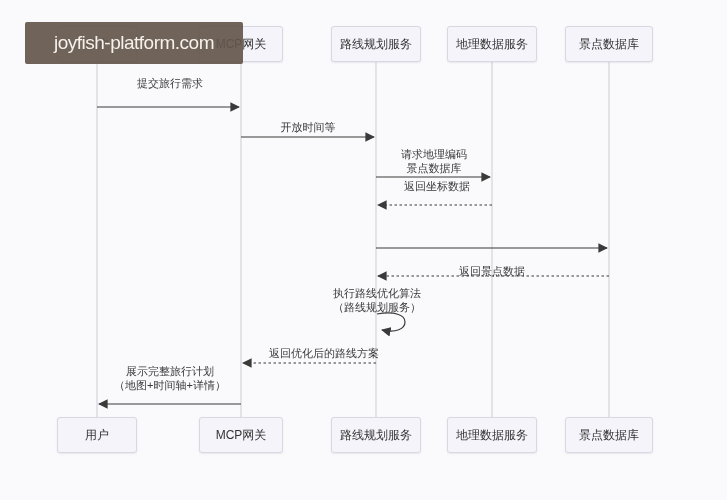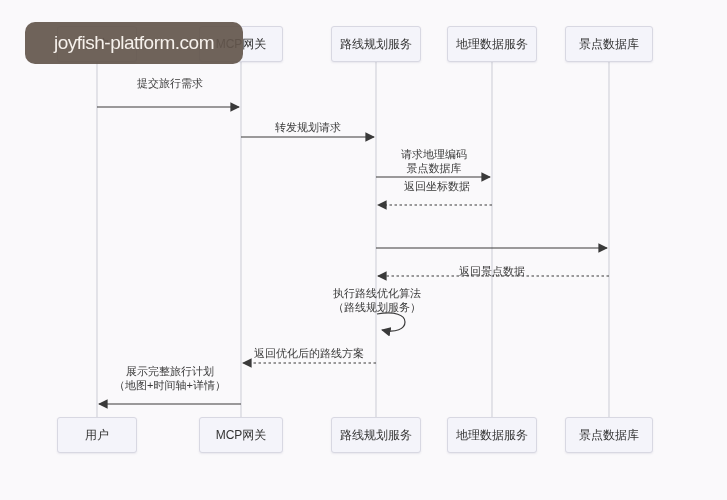--- a/index.html
+++ b/index.html
@@ -32,21 +32,21 @@
     transform:translateX(-50%);
     text-align:center;
     font-size:11px;line-height:14px;color:#3a3a3a;
     white-space:nowrap;
   }
   .msg .l{display:block;}
   .watermark{
     position:absolute;
     left:25px;top:22px;width:218px;height:42px;
     background:rgba(99,86,76,0.92);
-    border-radius:10px;
+    border-radius:2px;
     display:flex;align-items:center;justify-content:center;
     z-index:10;
   }
   .watermark span{
     color:#f6f1ec;
     font-size:19px;
     letter-spacing:-0.5px;
     white-space:nowrap;
   }
 </style>
@@ -108,37 +108,37 @@
       <span class="plabel">地理数据服务</span>
     </div>
   <div class="pbox" style="left:565px;top:417px;width:88px">
       <span class="plabel">景点数据库</span>
     </div>
 
   <div class="msg" style="left:170px;top:76px">
     <span class="l">提交旅行需求</span>
   </div>
   <div class="msg" style="left:308px;top:120px">
-    <span class="l">转发规划请求</span>
+    <span class="l">开放时间等</span>
   </div>
   <div class="msg" style="left:434px;top:147px">
     <span class="l">请求地理编码</span>
     <span class="l">景点数据库</span>
   </div>
   <div class="msg" style="left:437px;top:179px">
     <span class="l">返回坐标数据</span>
   </div>
   <div class="msg" style="left:492px;top:264px">
     <span class="l">返回景点数据</span>
   </div>
   <div class="msg" style="left:377px;top:286px">
     <span class="l">执行路线优化算法</span>
     <span class="l">（路线规划服务）</span>
   </div>
-  <div class="msg" style="left:309px;top:346px">
+  <div class="msg" style="left:324px;top:346px">
     <span class="l">返回优化后的路线方案</span>
   </div>
   <div class="msg" style="left:170px;top:364px">
     <span class="l">展示完整旅行计划</span>
     <span class="l">（地图+时间轴+详情）</span>
   </div>
 
   <div class="watermark">
     <span>joyfish-platform.com</span>
   </div>

